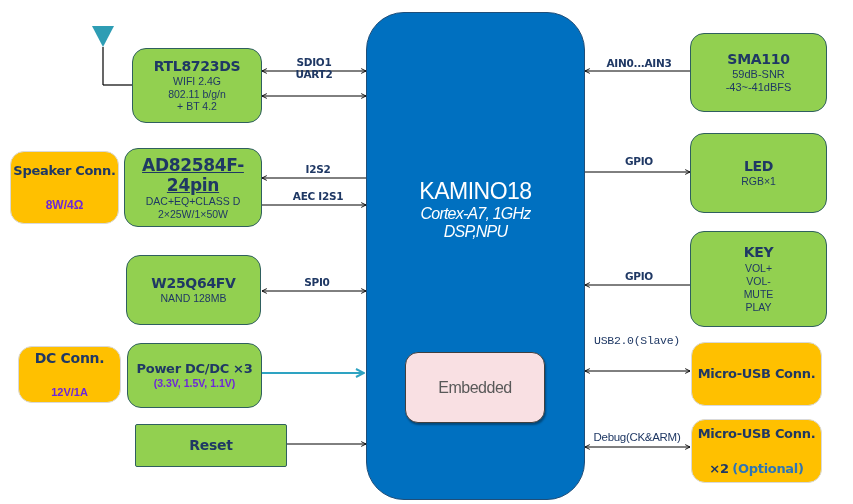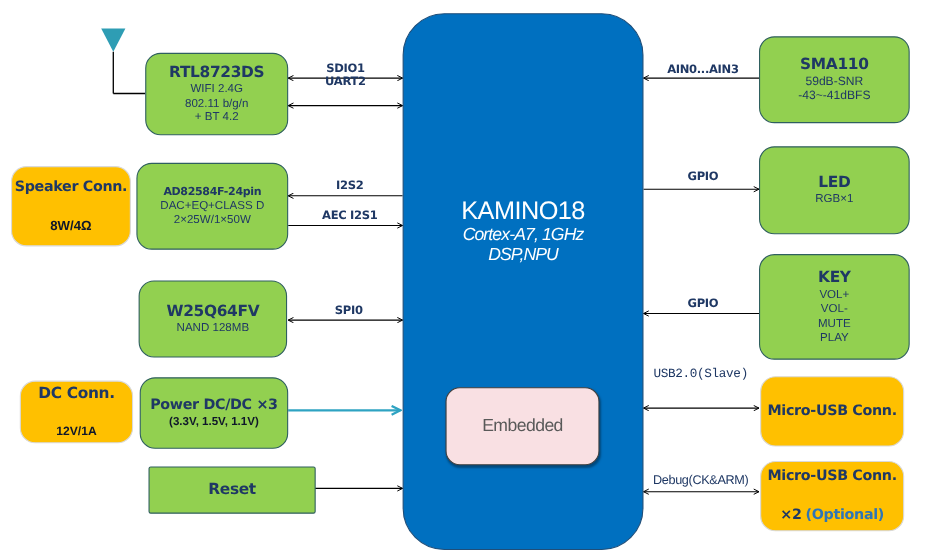--- a/index.html
+++ b/index.html
@@ -6,21 +6,21 @@
   body { width:853px; height:504px; position:relative; overflow:hidden;
          font-family:"Liberation Sans", sans-serif; }
   .box { position:absolute; box-sizing:border-box; border-radius:14px;
          display:flex; flex-direction:column; align-items:center; justify-content:center;
          text-align:center; line-height:1.2; }
   .green { background:#92d050; border:1.5px solid #2f5f5f; }
   .orange { background:#ffc000; border:1px solid #d9d9d9;gap:19px; }
   .title { font-family:"DejaVu Sans", sans-serif; font-weight:bold; color:#1f3864; font-size:14px; letter-spacing:-0.3px; }
   .sub { color:#1f3864; font-size:10.5px; }
   .subb { color:#1f3864; font-size:11px; }
-  .blue-sub { color:#0f172a; font-weight:bold; font-size:11px; }
+  .blue-sub { color:#6d28d9; font-weight:bold; font-size:11px; }
   .lbl { position:absolute; font-family:"DejaVu Sans", sans-serif; font-weight:bold; color:#1f3864;
          font-size:10.5px; white-space:nowrap; transform:translateX(-50%); letter-spacing:-0.3px; }
   #soc { position:absolute; left:366px; top:12px; width:219px; height:488px;
          background:#0070c0; border-radius:38px; border:1px solid #1f4e79; box-sizing:border-box; }
   #soc-text { position:absolute; left:0; right:0; top:165px; text-align:center; color:#fff; }
   #soc-name { font-size:23px; letter-spacing:-0.5px; }
   #soc-cpu, #soc-dsp { font-style:italic; font-size:16px; letter-spacing:-0.8px; line-height:1.15; }
   #dram { position:absolute; left:405px; top:352px; width:140px; height:71px; box-sizing:border-box;
           background:#f9e0e3; border:1.5px solid #404040; border-radius:13px;
           box-shadow:1px 2px 2px rgba(0,0,0,0.35);
@@ -77,21 +77,21 @@
   <div class="sub">802.11 b/g/n</div>
   <div class="sub">+ BT 4.2</div>
 </div>
 
 <div class="box orange" style="left:10px;top:151px;width:109px;height:73px;">
   <div class="title" style="font-size:13px;">Speaker Conn.</div>
   <div class="blue-sub" style="font-size:12px;">8W/4Ω</div>
 </div>
 
 <div class="box green" style="left:124px;top:148px;width:138px;height:79px;">
-  <div class="title" style="font-size:10px;">AD82584F-24pin</div>
+  <div class="title" style="font-size:17px;text-decoration:underline;">AD82584F-24pin</div>
   <div class="sub">DAC+EQ+CLASS D</div>
   <div class="sub">2×25W/1×50W</div>
 </div>
 
 <div class="box green" style="left:126px;top:255px;width:135px;height:70px;">
   <div class="title">W25Q64FV</div>
   <div class="sub">NAND 128MB</div>
 </div>
 
 <div class="box orange" style="left:18px;top:346px;width:103px;height:57px;">

